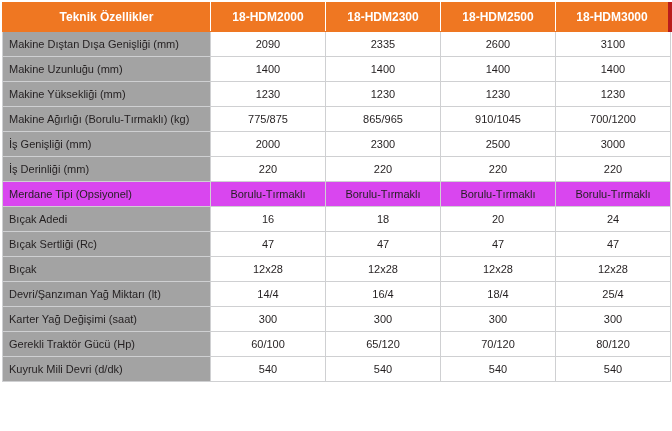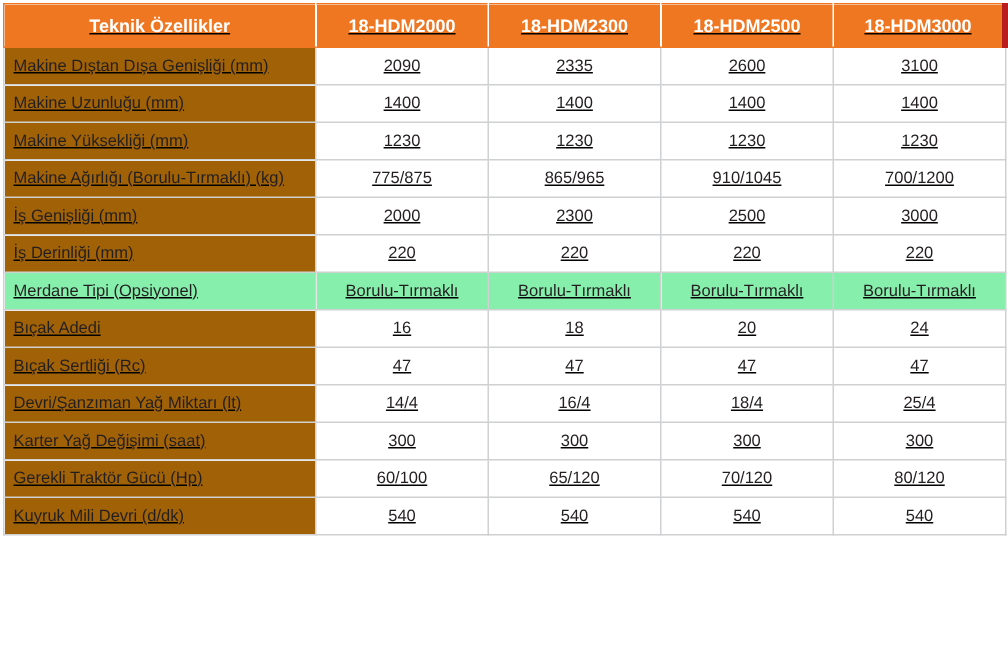--- a/index.html
+++ b/index.html
@@ -11,21 +11,20 @@
     width: 672px;
     height: 431px;
     font-family: "Liberation Sans", sans-serif;
     overflow: hidden;
   }
   .spec-table-wrap {
     width: 536px;
     height: 431px;
     box-sizing: border-box;
     padding: 2px;
-    text-decoration: underline;
   }
   table.spec-table {
     border-collapse: collapse;
     width: 668px;
     table-layout: fixed;
   }
   table.spec-table th,
   table.spec-table td {
     border: 1px solid #cfd0d2;
     font-size: 11px;
@@ -45,28 +44,28 @@
     text-align: center;
     height: 29px;
     border: 1px solid #ef7722;
     border-right: 1px solid #ffffff;
   }
   table.spec-table thead th:last-child {
     border-right: 5px solid #b91c1c;
   }
   table.spec-table tbody td.label {
     text-align: left;
-    background: #a16207;
+    background: #a3a3a3;
   }
   table.spec-table tbody td.value {
     text-align: center;
     background: #ffffff;
   }
   table.spec-table tbody tr.alt td {
-    background: #86efac;
+    background: #d946ef;
     margin-left: 20px;
   }
   col.c-label { width: 208px; }
   col.c-val { width: 115px; }
 </style>
 </head>
 <body>
 
 <div class="spec-table-wrap">
   <table class="spec-table">
@@ -144,20 +143,27 @@
         <td class="value">24</td>
       </tr>
       <tr>
         <td class="label">Bıçak Sertliği (Rc)</td>
         <td class="value">47</td>
         <td class="value">47</td>
         <td class="value">47</td>
         <td class="value">47</td>
       </tr>
       <tr>
+        <td class="label">Bıçak</td>
+        <td class="value">12x28</td>
+        <td class="value">12x28</td>
+        <td class="value">12x28</td>
+        <td class="value">12x28</td>
+      </tr>
+      <tr>
         <td class="label">Devri/Şanzıman Yağ Miktarı (lt)</td>
         <td class="value">14/4</td>
         <td class="value">16/4</td>
         <td class="value">18/4</td>
         <td class="value">25/4</td>
       </tr>
       <tr>
         <td class="label">Karter Yağ Değişimi (saat)</td>
         <td class="value">300</td>
         <td class="value">300</td>

